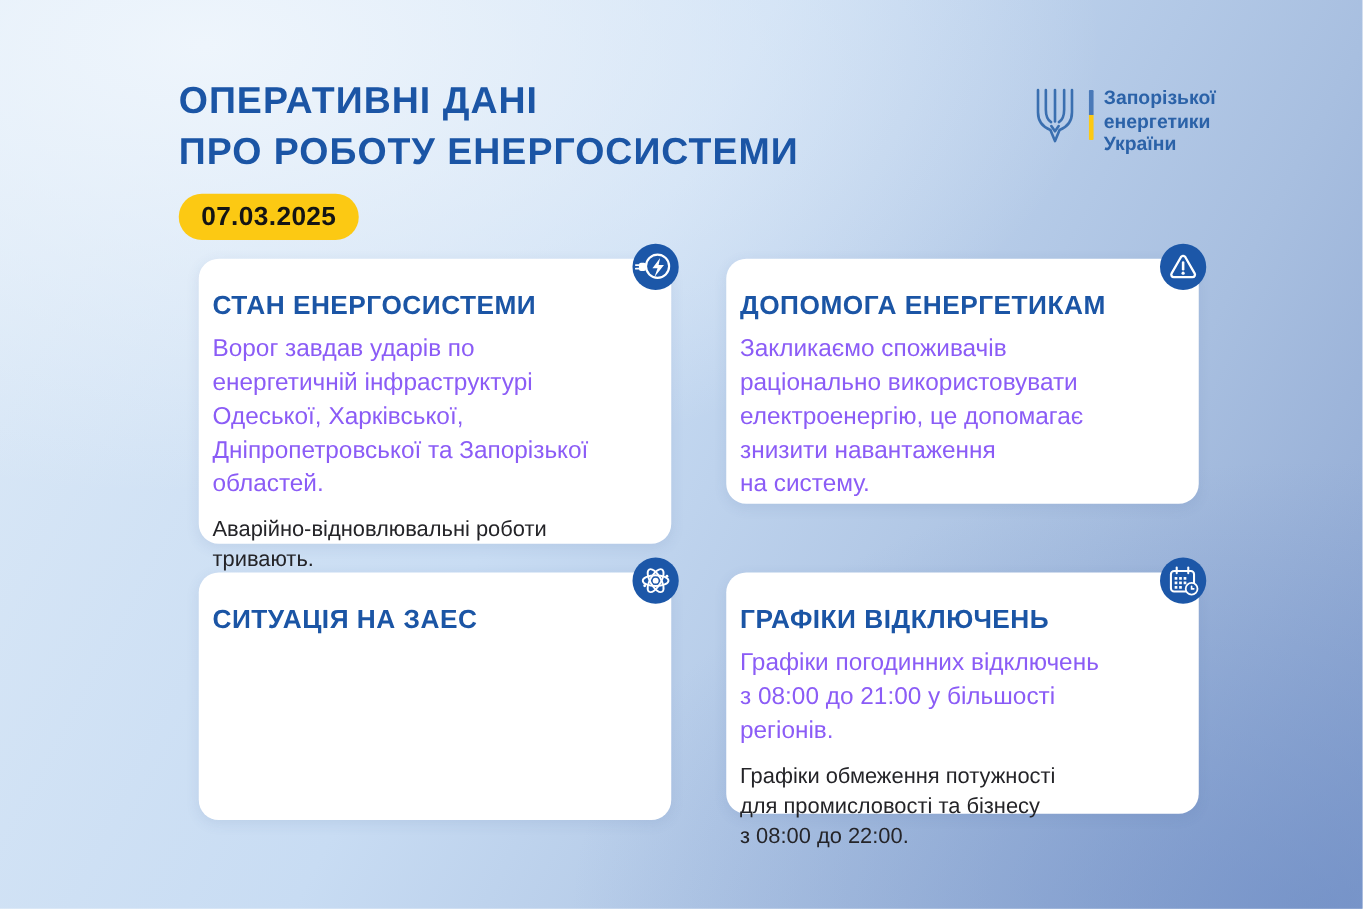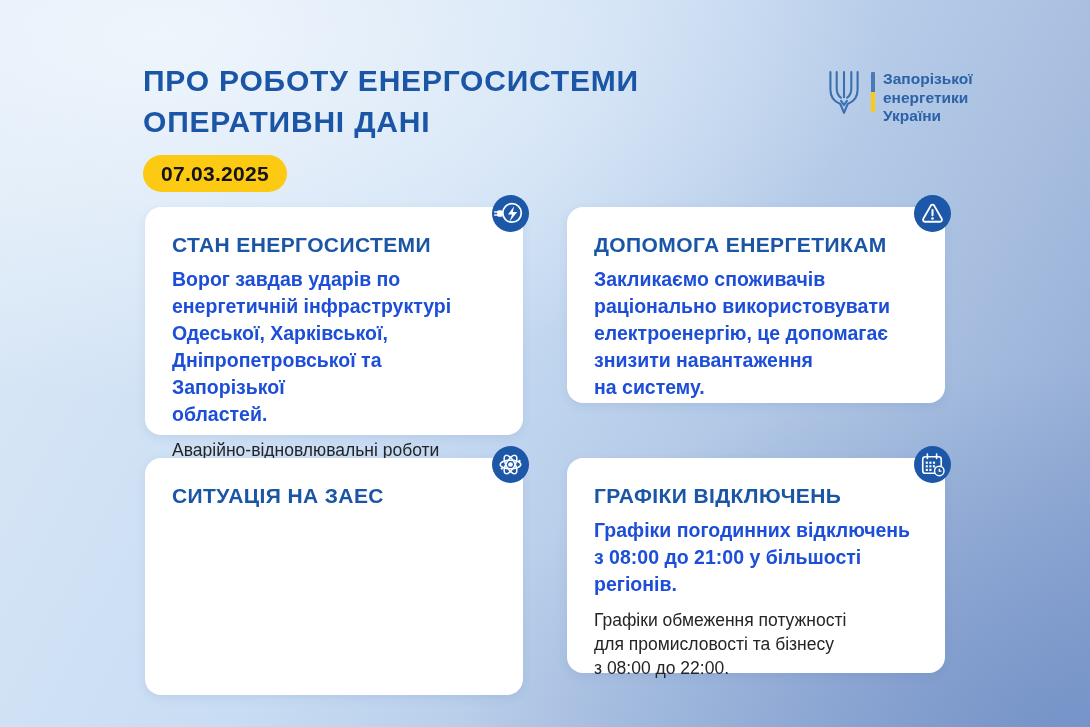--- a/index.html
+++ b/index.html
@@ -32,54 +32,55 @@
     background: #fcc913; color: #141414;
     font-weight: bold; font-size: 21px;
     display: flex; align-items: center; justify-content: center;
     letter-spacing: 0.3px;
   }
 
   .card {
     position: absolute; width: 378px;
     background: #ffffff; border-radius: 16px;
     box-shadow: 0 3px 10px rgba(60, 90, 150, 0.10);
-    padding: 26px 26px 0 27px;
+    padding: 26px 26px 0 11px;
+    margin-left: 14px;
   }
   .card-1 { left: 145px; top: 207px; height: 228px; }
   .card-2 { left: 567px; top: 207px; height: 196px; }
-  .card-3 { left: 145px; top: 458px; height: 237px; }
-  .card-4 { left: 567px; top: 458px; height: 215px; }
+  .card-3 { left: 145px; top: 458px; height: 198px; }
+  .card-4 { left: 567px; top: 458px; height: 193px; }
 
   .card-icon {
     position: absolute; top: -12px; right: -6px;
     width: 37px; height: 37px; border-radius: 50%;
     background: #1c57a8;
     display: flex; align-items: center; justify-content: center;
   }
   .card-icon svg { display: block; }
 
   .card-title {
     color: #1b55a5; font-weight: bold; font-size: 21px;
     letter-spacing: 0.4px; margin-bottom: 9px;
   }
   .card-bold {
-    color: #1d4ed8; font-weight: bold; font-size: 19.5px;
+    color: #8b5cf6; font-weight: normal; font-size: 19.5px;
     line-height: 27px; white-space: pre-line;
   }
   .card-regular {
     color: #242428; font-weight: normal; font-size: 17.5px;
     line-height: 24px; white-space: pre-line; margin-top: 10px;
   }
 </style>
 </head>
 <body>
 
 <div class="header-title">
+  <div>ОПЕРАТИВНІ ДАНІ</div>
   <div>ПРО РОБОТУ ЕНЕРГОСИСТЕМИ</div>
-  <div>ОПЕРАТИВНІ ДАНІ</div>
 </div>
 
 <div class="logo">
   <span>
     <svg width="36" height="46" viewBox="0 0 34 44" fill="none" stroke="#3a6fb0" stroke-width="2" stroke-linecap="round" stroke-linejoin="round">
       <path d="M4 2 v17 q0 10 9.5 13.5 L17 41 l3.5 -8.5 Q30 29 30 19 V2"></path>
       <path d="M10 2 v15 q0 7 4 9.5"></path>
       <path d="M24 2 v15 q0 7 -4 9.5"></path>
       <path d="M17 2 v24"></path>
       <path d="M14.2 29.5 L17 33.5 l2.8 -4"></path>

